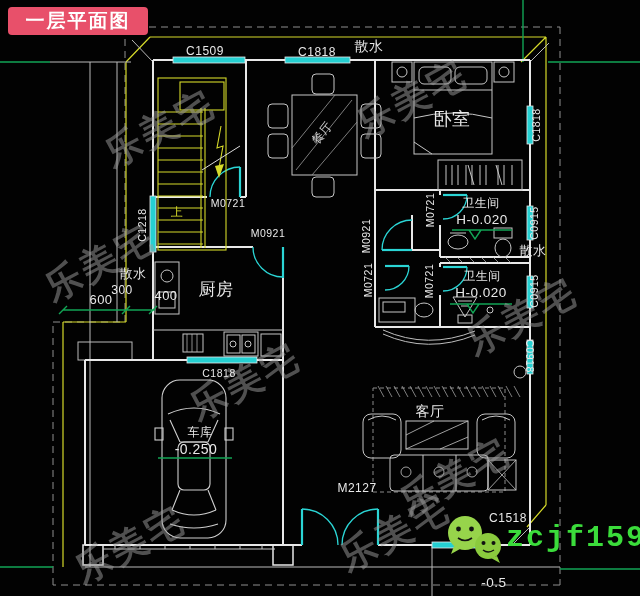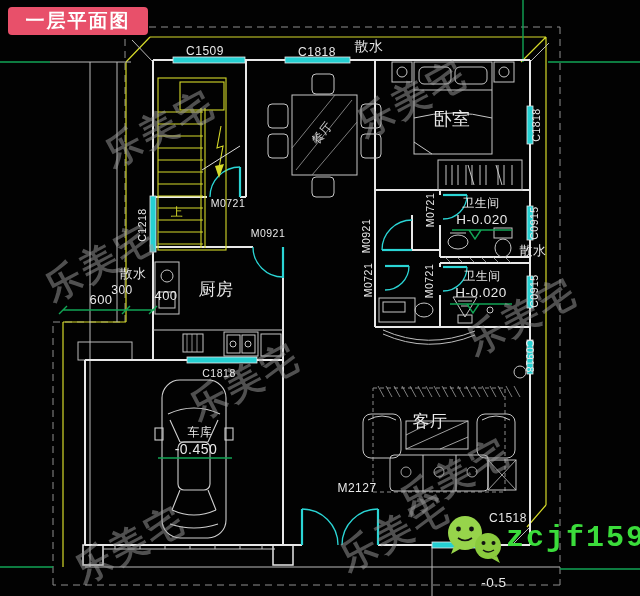--- a/index.html
+++ b/index.html
@@ -234,23 +234,23 @@
   <div class="lab" style="left:482px;top:276px;font-size:12px">卫生间</div>
   <div class="lab" style="left:481px;top:293px;font-size:13.5px">H-0.020</div>
 
   <div class="lab v" style="left:536px;top:125px;font-size:10.5px">C1818</div>
   <div class="lab v" style="left:534px;top:223px;font-size:10.5px">C0915</div>
   <div class="lab" style="left:533px;top:250px;font-size:13px">散水</div>
   <div class="lab v" style="left:534px;top:291px;font-size:10.5px">C0915</div>
   <div class="lab v2" style="left:530px;top:356px;font-size:10.5px">C0918</div>
 
   <div class="lab" style="left:200px;top:432px;font-size:12px">车库</div>
-  <div class="lab" style="left:196px;top:449px;font-size:14px">-0.450</div>
-
-  <div class="lab" style="left:430px;top:421px;font-size:17px">客厅</div>
+  <div class="lab" style="left:196px;top:449px;font-size:14px">-0.250</div>
+
+  <div class="lab" style="left:430px;top:411px;font-size:14px">客厅</div>
   <div class="lab" style="left:357px;top:488px">M2127</div>
   <div class="lab" style="left:508px;top:518px;font-size:12px">C1518</div>
   <div class="lab" style="left:494px;top:583px;font-size:13.5px">-0.5</div>
 
   <div id="logo">
     <svg width="72" height="56" viewBox="0 0 72 56">
       <circle cx="25" cy="23" r="17" fill="#97d44b"></circle>
       <path d="M14,36 L11,44 L20,39 Z" fill="#97d44b"></path>
       <circle cx="18.5" cy="19" r="2.4" fill="#111"></circle>
       <circle cx="31.5" cy="19" r="2.4" fill="#111"></circle>

